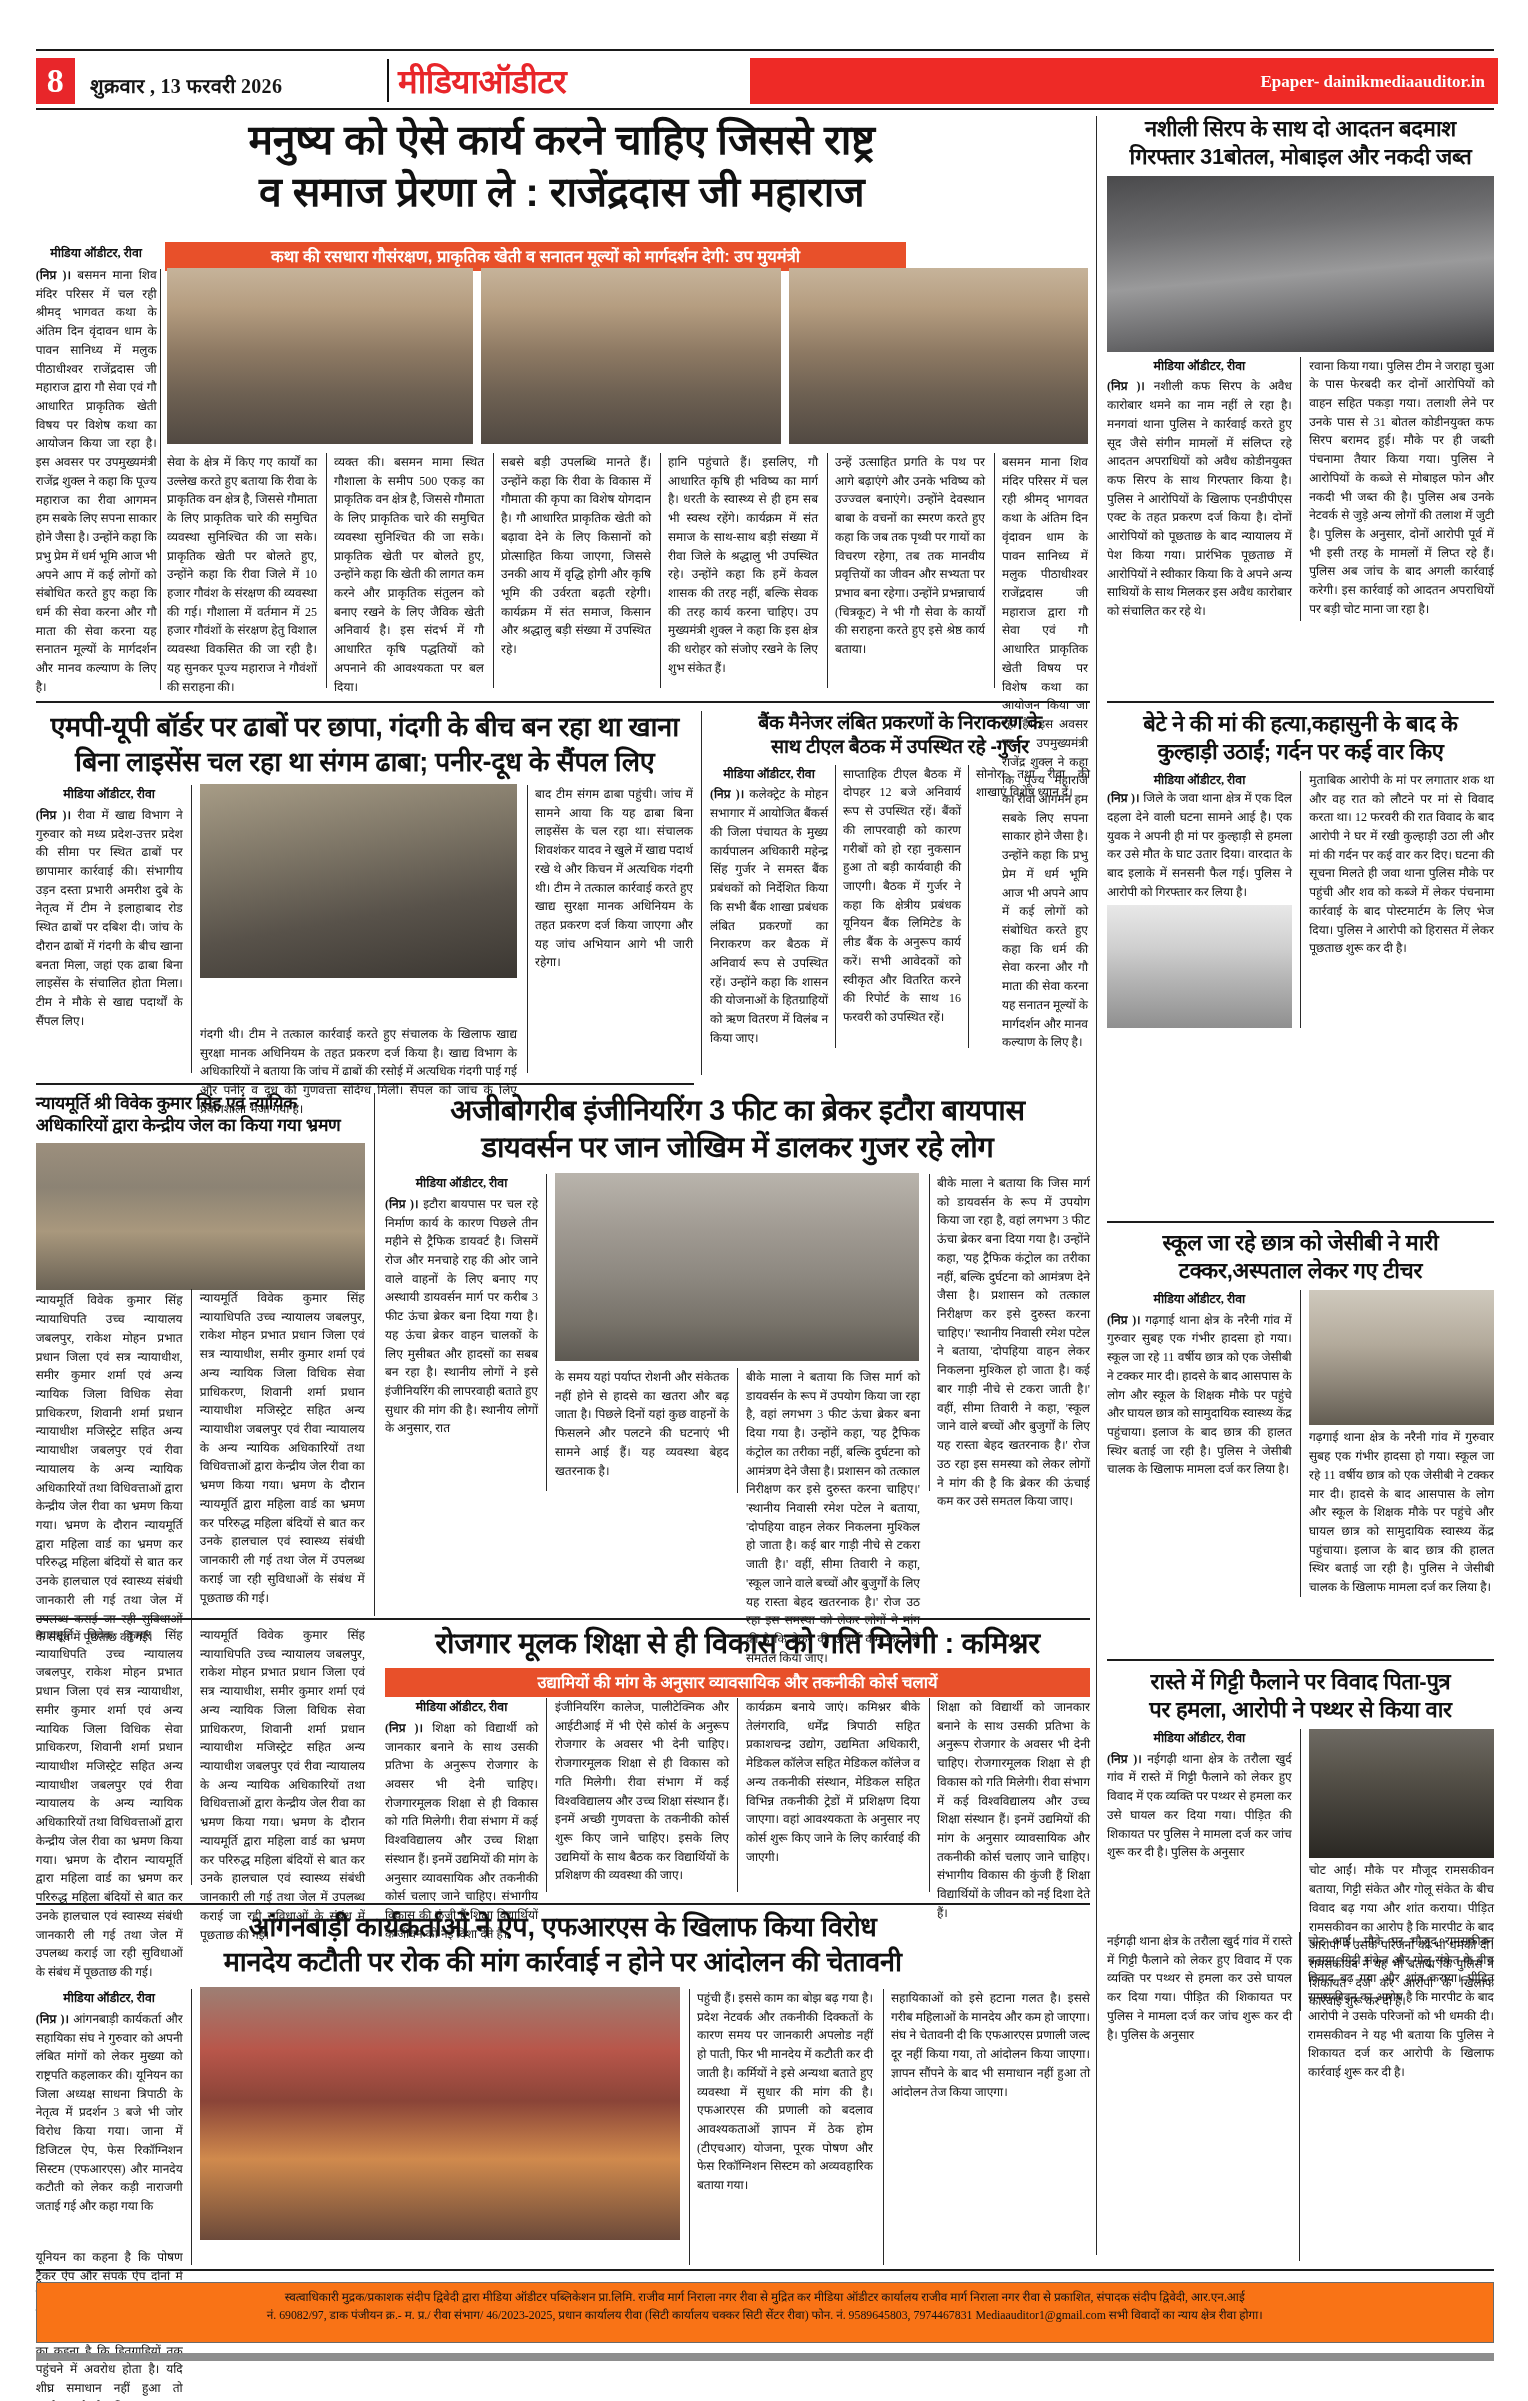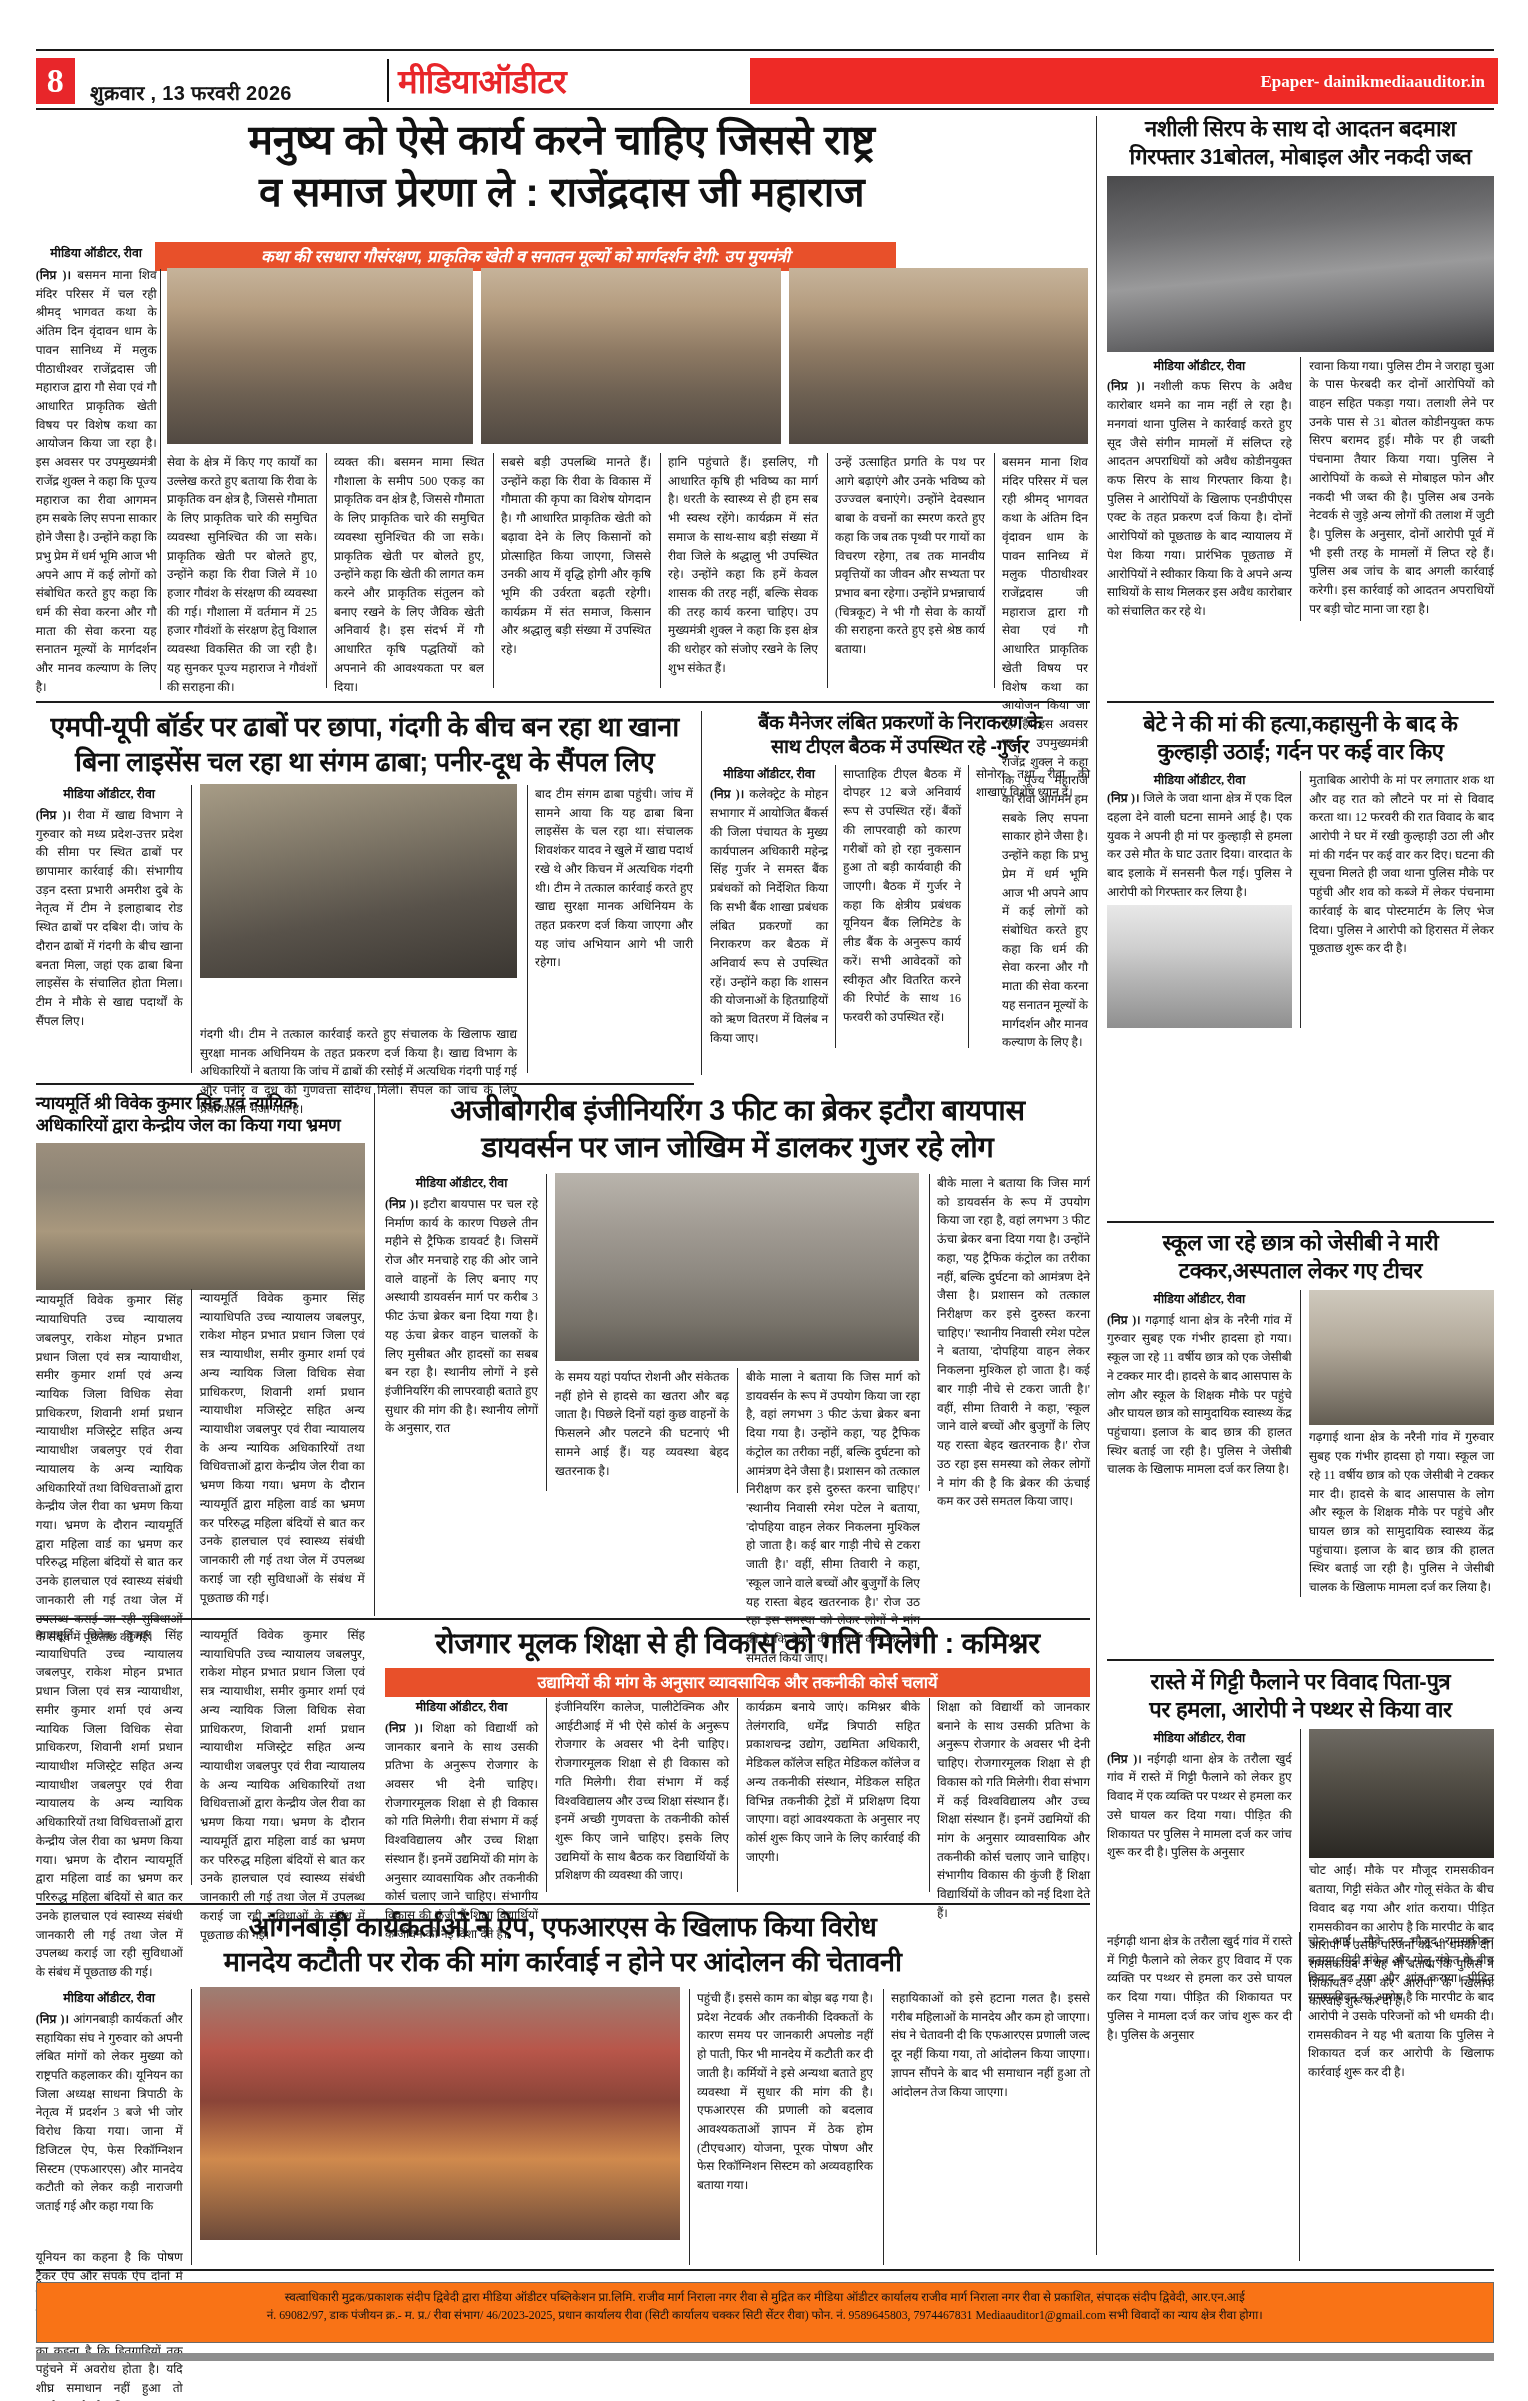--- a/index.html
+++ b/index.html
@@ -14,21 +14,21 @@
     background:#fff;box-sizing:border-box;
   }
   
   .masthead{position:absolute;left:0;top:36px;width:1467px;height:46px;}
   .pagenum{
     position:absolute;left:4.7px;top:0;width:39px;height:46px;background:#e8262a;
     color:#fff;font-family:"Liberation Serif",serif;font-weight:bold;font-size:34px;
     display:flex;align-items:center;justify-content:center;line-height:1;
   }
   .mast-date{
-    position:absolute;left:59px;top:21px;font-family:Liberation Sans, sans-serif;
+    position:absolute;left:59px;top:14px;font-family:Liberation Serif, serif;
     font-weight:bold;font-size:20px;color:#161616;letter-spacing:0.3px;
   }
   .mast-divider{position:absolute;left:356px;top:1.2px;width:1.8px;height:43px;background:#111;}
   .mast-brand{
     position:absolute;left:367px;top:3.5px;font-family:"Liberation Sans",sans-serif;
     font-weight:bold;font-size:33px;color:#e8262a;letter-spacing:-0.6px;line-height:1.2;
   }
   .mast-redbar{
     position:absolute;left:719px;top:0;width:748px;height:46px;background:#ee2a26;
   }
@@ -105,21 +105,21 @@
   <div class="rule" style="left:4.7px;top:86px;width:1458px;height:1.8px;"></div>
 
   <div style="position:absolute;left:4.7px;top:94px;width:1052px;">
     <div class="hl lead-hl">मनुष्य को ऐसे कार्य करने चाहिए जिससे राष्ट्र</div>
     <div class="hl lead-hl" style="margin-top:3.5px;">व समाज प्रेरणा ले : राजेंद्रदास जी महाराज</div>
   </div>
 
   <div style="position:absolute;left:4.7px;top:222px;width:121px;">
     <div class="byline" style="text-align:center;">मीडिया ऑडीटर, रीवा</div>
   </div>
-  <div class="redstrip" style="position:absolute;left:124px;top:220px;width:741px;font-style:italic;">कथा की रसधारा गौसंरक्षण, प्राकृतिक खेती व सनातन मूल्यों को मार्गदर्शन देगी: उप मुयमंत्री</div>
+  <div class="redstrip" style="position:absolute;left:134px;top:220px;width:741px;">कथा की रसधारा गौसंरक्षण, प्राकृतिक खेती व सनातन मूल्यों को मार्गदर्शन देगी: उप मुयमंत्री</div>
 
   <div style="position:absolute;left:4.7px;top:244px;width:121px;height:429px;" class="body">
     <p><b>(निप्र )।</b> <span>बसमन माना शिव मंदिर परिसर में चल रही श्रीमद् भागवत कथा के अंतिम दिन वृंदावन धाम के पावन सानिध्य में मलुक पीठाधीश्वर राजेंद्रदास जी महाराज द्वारा गौ सेवा एवं गौ आधारित प्राकृतिक खेती विषय पर विशेष कथा का आयोजन किया जा रहा है। इस अवसर पर उपमुख्यमंत्री राजेंद्र शुक्ल ने कहा कि पूज्य महाराज का रीवा आगमन हम सबके लिए सपना साकार होने जैसा है। उन्होंने कहा कि प्रभु प्रेम में धर्म भूमि आज भी अपने आप में कई लोगों को संबोधित करते हुए कहा कि धर्म की सेवा करना और गौ माता की सेवा करना यह सनातन मूल्यों के मार्गदर्शन और मानव कल्याण के लिए है।</span></p>
   </div>
   <div class="colrule" style="left:129px;top:247px;height:421px;"></div>
 
   <div class="photo ph-crowd" style="position:absolute;left:136px;top:246px;width:306px;height:176px;"></div>
   <div class="photo ph-crowd" style="position:absolute;left:450px;top:246px;width:300px;height:176px;"></div>
   <div class="photo ph-crowd" style="position:absolute;left:758px;top:246px;width:299px;height:176px;"></div>
 

